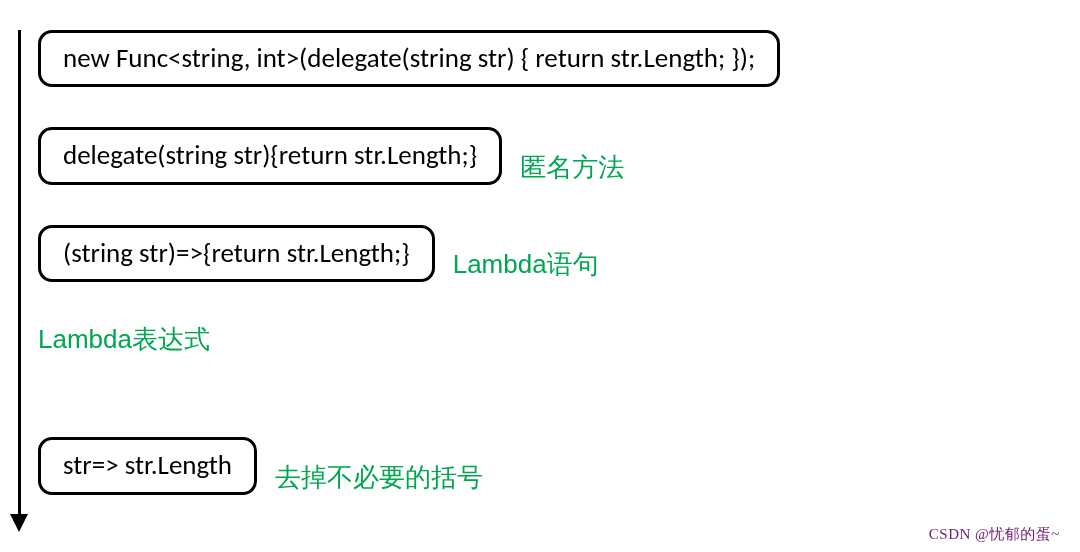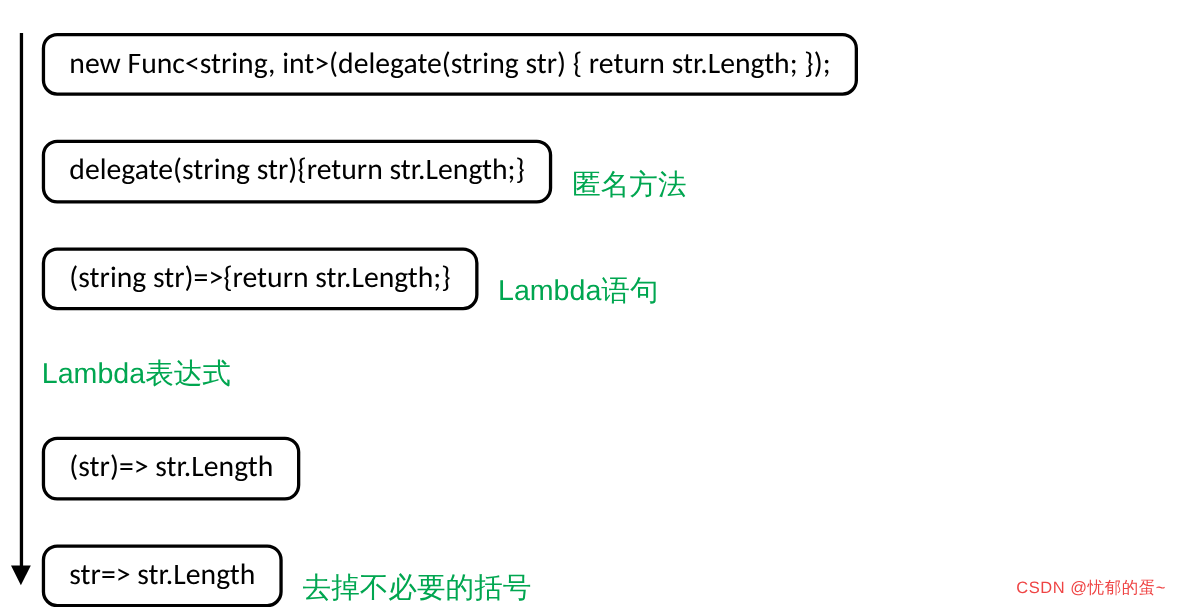--- a/index.html
+++ b/index.html
@@ -61,22 +61,22 @@
       font-size: 26px;
       color: #00a650;
       white-space: nowrap;
       font-family: "Microsoft YaHei", "SimSun", sans-serif;
     }
     .watermark {
       position: absolute;
       right: 20px;
       bottom: 8px;
       font-size: 15px;
-      color: #ef4444;
-      font-family: Liberation Sans, sans-serif;
+      color: #701a75;
+      font-family: Liberation Serif, serif;
       letter-spacing: 0.5px;
     }
   </style>
 </head>
 <body>
 
 <div class="container">
   <div class="arrow-line"></div>
   <div class="arrow-head"></div>
 
@@ -95,21 +95,20 @@
     <div class="row">
       <div class="code-box">(string str)=&gt;{return str.Length;}</div>
       <div class="label">Lambda语句</div>
     </div>
 
     <div class="row">
       <div class="label">Lambda表达式</div>
     </div>
 
     <div class="row">
-      <div class="code-box">(str)=&gt; str.Length</div>
     </div>
 
     <div class="row">
       <div class="code-box">str=&gt; str.Length</div>
       <div class="label">去掉不必要的括号</div>
     </div>
 
   </div>
 </div>
 

